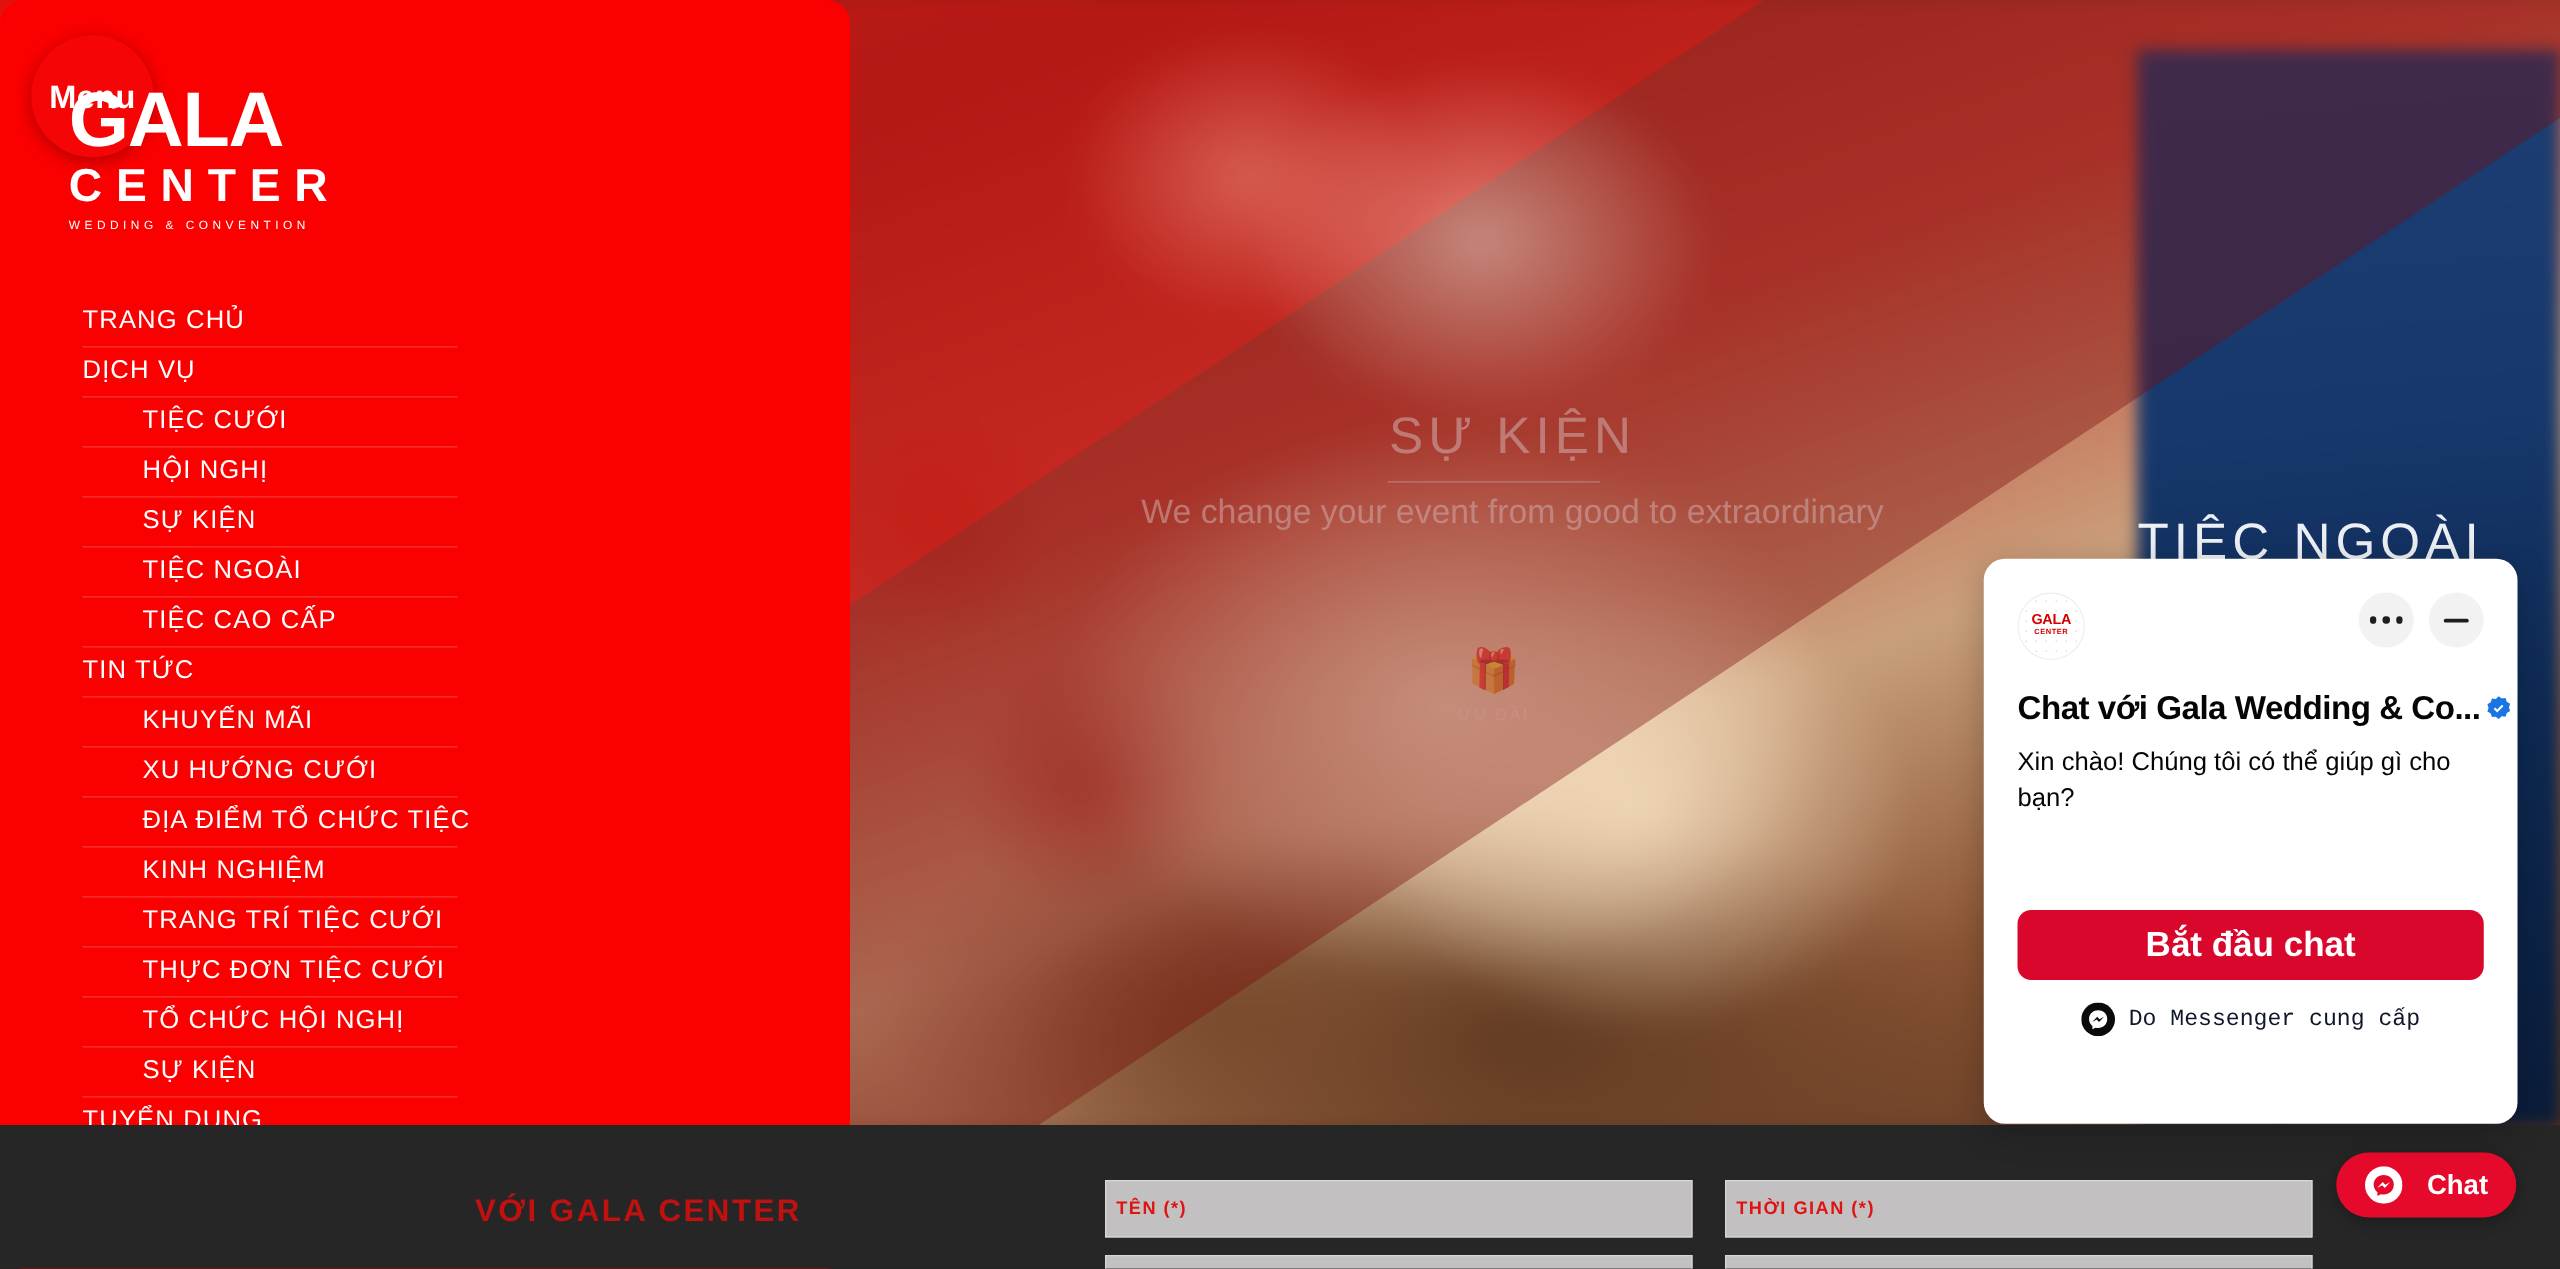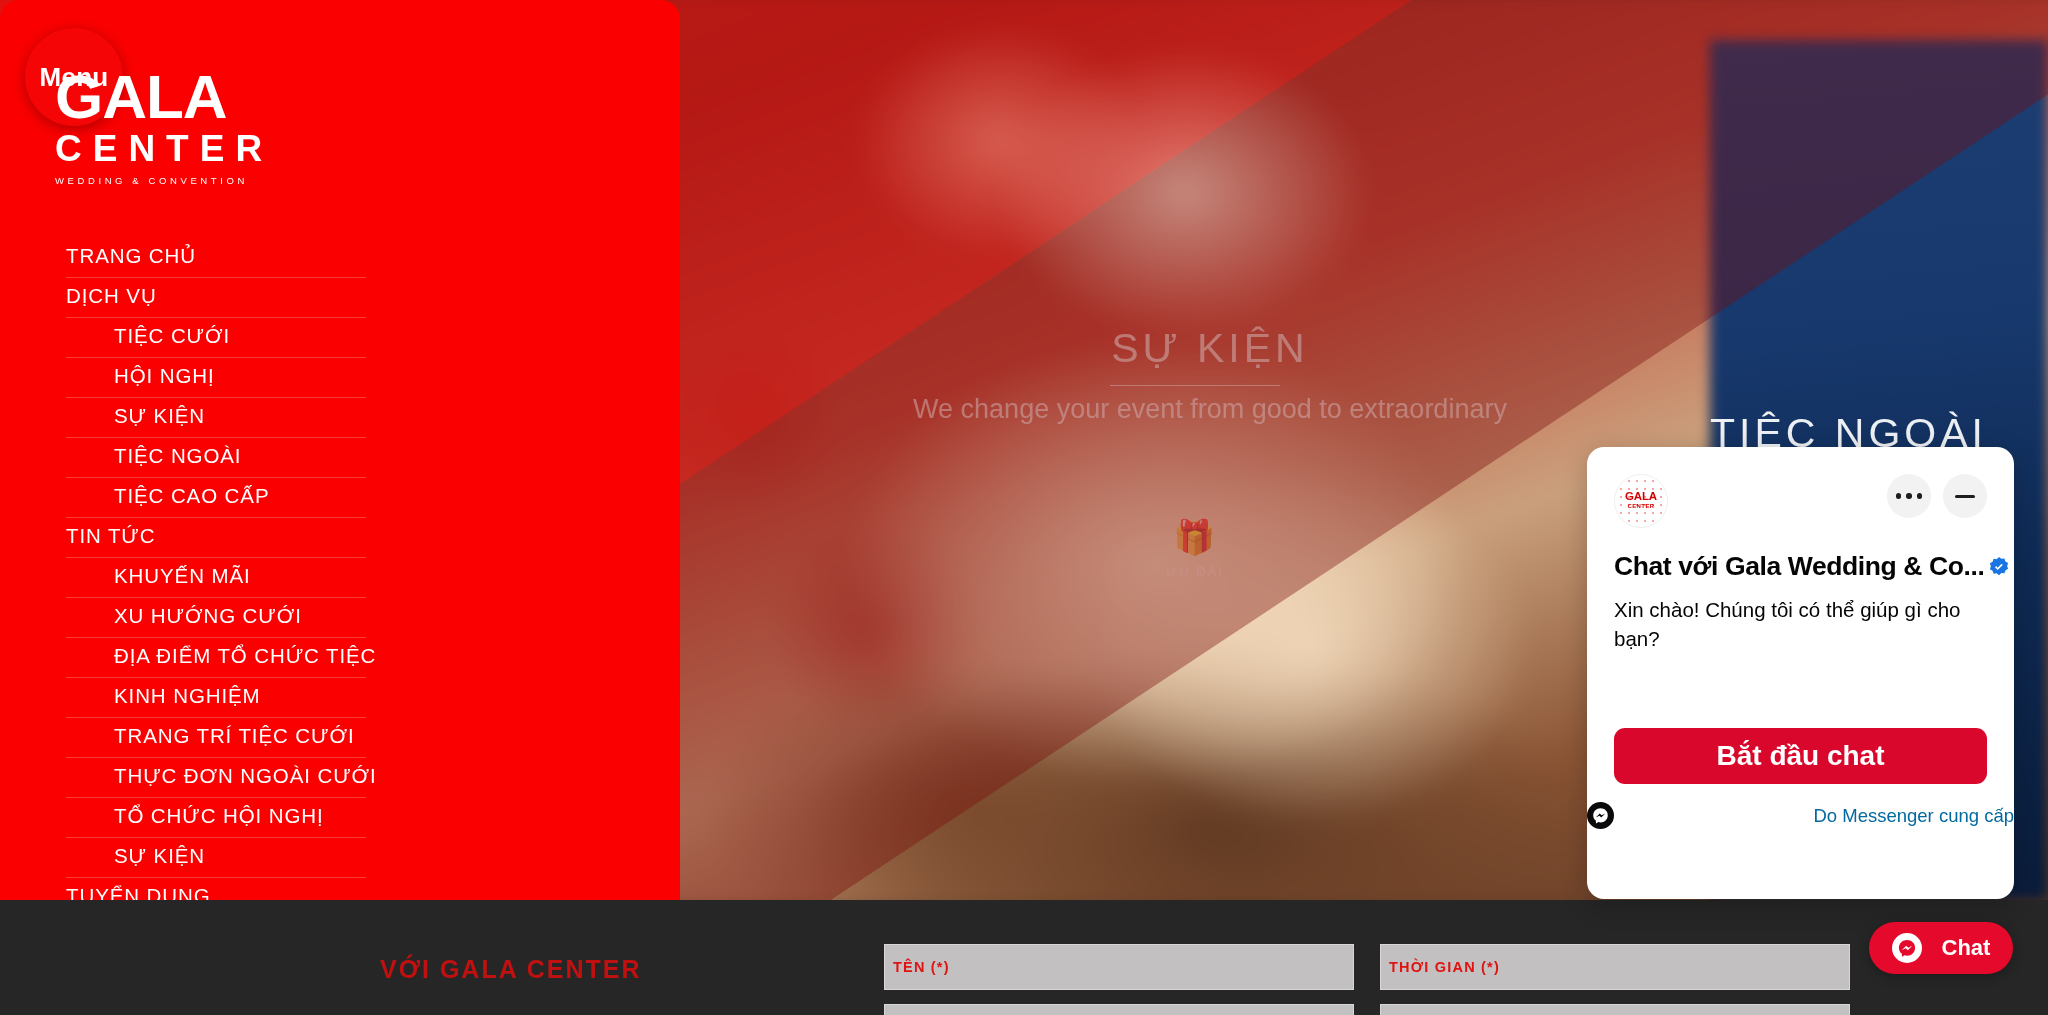--- a/index.html
+++ b/index.html
@@ -139,22 +139,22 @@
     position:absolute; left:27px; top:148px; width:350px;
     font-size:20.5px; line-height:1.42; color:#050505;
   }
   .fb-cta{
     position:absolute; left:27px; top:281px; width:373px; height:56px; border-radius:11px;
     background:#d9072b; color:#fff; font-size:28px; font-weight:bold;
     display:flex; align-items:center; justify-content:center; cursor:pointer; border:none;
   }
   .fb-footer{
     position:absolute; left:0; top:355px; width:427px;
-    display:flex; align-items:center; justify-content:space-between; gap:11px;
-    font-size:18.5px; color:#0369a1; font-weight:500;
+    display:flex; align-items:center; justify-content:center; gap:11px;
+    font-size:18.5px; color:#0f172a; font-weight:500;font-family:Liberation Mono, monospace;
   }
   .msg-dot{ width:27px; height:27px; flex:0 0 27px; }
 
   
   .chat-pill{
     position:absolute; left:1869px; top:922px; width:144px; height:52px; border-radius:26px;
     background:#e50a2b; display:flex; align-items:center; justify-content:center; gap:20px;
     cursor:pointer; box-shadow:0 3px 12px rgba(0,0,0,.28);
   }
   .chat-pill .lbl{ color:#fff; font-size:22px; font-weight:bold; }
@@ -208,21 +208,21 @@
         <a class="nav-item sub">HỘI NGHỊ</a>
         <a class="nav-item sub">SỰ KIỆN</a>
         <a class="nav-item sub">TIỆC NGOÀI</a>
         <a class="nav-item sub">TIỆC CAO CẤP</a>
         <a class="nav-item">TIN TỨC</a>
         <a class="nav-item sub">KHUYẾN MÃI</a>
         <a class="nav-item sub">XU HƯỚNG CƯỚI</a>
         <a class="nav-item sub">ĐỊA ĐIỂM TỔ CHỨC TIỆC</a>
         <a class="nav-item sub">KINH NGHIỆM</a>
         <a class="nav-item sub">TRANG TRÍ TIỆC CƯỚI</a>
-        <a class="nav-item sub">THỰC ĐƠN NGOÀI CƯỚI</a>
+        <a class="nav-item sub">THỰC ĐƠN TIỆC CƯỚI</a>
         <a class="nav-item sub">TỔ CHỨC HỘI NGHỊ</a>
         <a class="nav-item sub">SỰ KIỆN</a>
         <a class="nav-item">TUYỂN DỤNG</a>
         <a class="nav-item">LIÊN HỆ</a>
       </nav>
   </div>
 
   <div class="footer"></div>
   <div class="footer-title">VỚI GALA CENTER</div>
 

